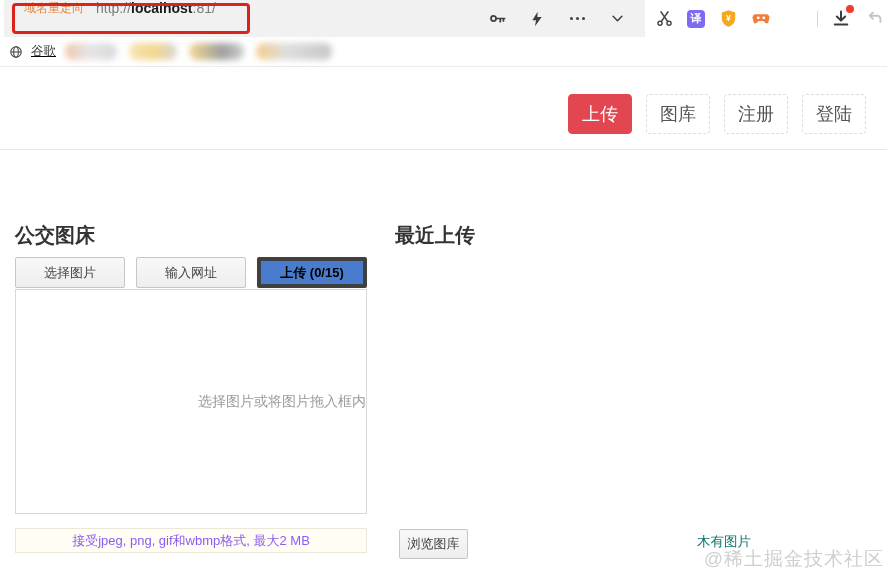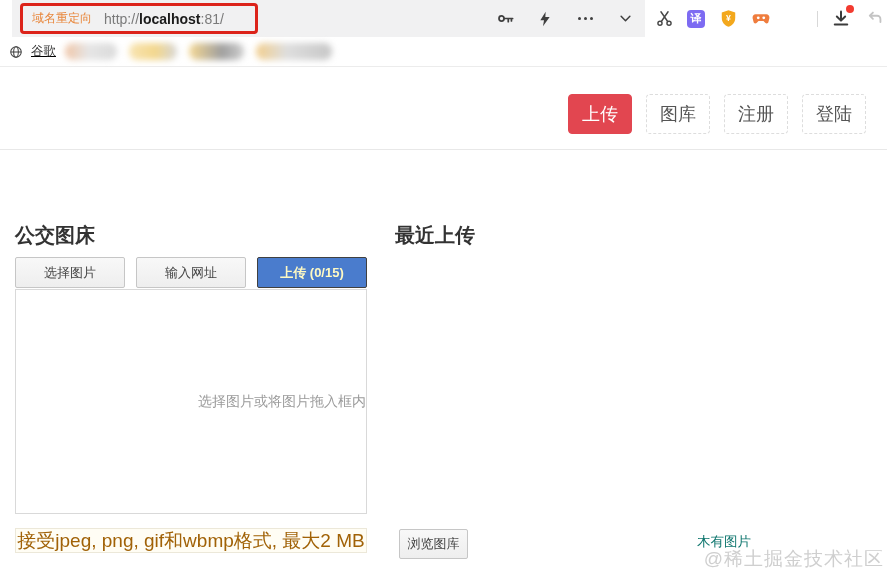--- a/index.html
+++ b/index.html
@@ -2,21 +2,21 @@
 <html><head>
 <meta charset="utf-8">
 <style>
   * { margin:0; padding:0; box-sizing:border-box; }
   html,body { background:#fff; }
   body { font-family:"Liberation Sans","DejaVu Sans",sans-serif; }
   #stage { position:relative; width:887px; height:576px; background:#fff; overflow:hidden; }
 
   
   .chrome-bar { position:absolute; left:0; top:0; width:887px; height:37px; background:#fff; }
-  .addr-zone { position:absolute; left:12px; top:0; width:645px; height:37px; background:#f1f1f2; display:flex; align-items:center; }
+  .addr-zone { position:absolute; left:4px; top:0; width:645px; height:37px; background:#f1f1f2; display:flex; }
   .annotation-box { position:absolute; left:8px; top:3px; width:238px; height:31px; border:3px solid #dc231a; border-radius:4px; pointer-events:none; z-index:5; }
   .redirect-label { margin-left:20px; font-size:12px; color:#e8873c; white-space:nowrap; }
   .url-text { margin-left:12px; font-size:14px; color:#7a7a7a; white-space:nowrap; }
   .url-text .domain { color:#1b1b1b; font-weight:bold; }
   .addr-icons { position:absolute; right:22px; top:0; height:37px; display:flex; align-items:center; gap:20px; }
   .ext-zone { position:absolute; left:645px; top:0; width:242px; height:37px; background:#fff; display:flex; align-items:center; gap:13px; padding-left:9px; }
   .ticon { width:20px; height:20px; display:flex; align-items:center; justify-content:center; }
   .dots-icon { display:flex; gap:3px; }
   .dots-icon i { width:3px; height:3px; border-radius:50%; background:#3f3f3f; }
   .translate-badge { width:18px; height:18px; background:#7d6bf2; border-radius:4px; color:#fff; font-size:11px; font-weight:bold; display:flex; align-items:center; justify-content:center; line-height:1; }
@@ -43,27 +43,27 @@
   .nav-btn { font-size:18px; padding:7px 13px; border-radius:4px; background:#fff; border:1px dashed #ddd; color:#555; cursor:pointer; font-family:inherit; }
   .nav-btn.primary { background:#e24650; border:1px solid #e24650; color:#fff; }
 
   .content { position:absolute; left:0; top:150px; width:887px; height:426px; background:#fff; }
   .col-title { position:absolute; font-size:20px; font-weight:bold; color:#333; }
   .uploader-title { left:15px; top:72px; }
   .recent-title { left:395px; top:72px; }
 
   .upl-buttons { position:absolute; left:15px; top:107px; width:352px; display:flex; gap:11px; }
   .upl-btn { width:110px; height:31px; font-size:13px; color:#444; background:linear-gradient(#f8f8f8,#eeeeee); border:1px solid #c6c6c6; border-radius:2px; cursor:pointer; font-family:inherit; }
-  .upl-btn.blue { background:#4a7ccd; border:1px solid #404040; color:#fef9c3; font-weight:bold; }
+  .upl-btn.blue { background:#4a7ccd; border:4px solid #404040; color:#000000; font-weight:bold; }
 
   .dropzone { position:absolute; left:15px; top:139px; width:352px; height:225px; background:#fff; border:1px solid #d9d9d9; display:flex; align-items:center; justify-content:flex-end; }
   .dropzone span { font-size:14px; color:#9b9b9b; }
 
   .formats-bar { position:absolute; left:15px; top:378px; width:352px; height:25px; background:#fffdf4; border:1px solid #ece8d9; display:flex; align-items:center; justify-content:center; }
-  .formats-bar span { font-size:19px; color:#a16207; }
+  .formats-bar span { font-size:13px; color:#8b5cf6; }
 
   .browse-btn { position:absolute; left:399px; top:379px; width:69px; height:30px; font-size:13px; color:#444; background:linear-gradient(#f8f8f8,#eeeeee); border:1px solid #c6c6c6; border-radius:2px; cursor:pointer; font-family:inherit; }
   .empty-text { position:absolute; left:697px; top:383px; font-size:13.5px; color:#0f766e; }
   .watermark { position:absolute; right:3px; top:396px; font-size:19px; color:#cfcfcf; letter-spacing:1px; white-space:nowrap; }
 </style>
 </head>
 <body>
 
 <div id="stage">
 

